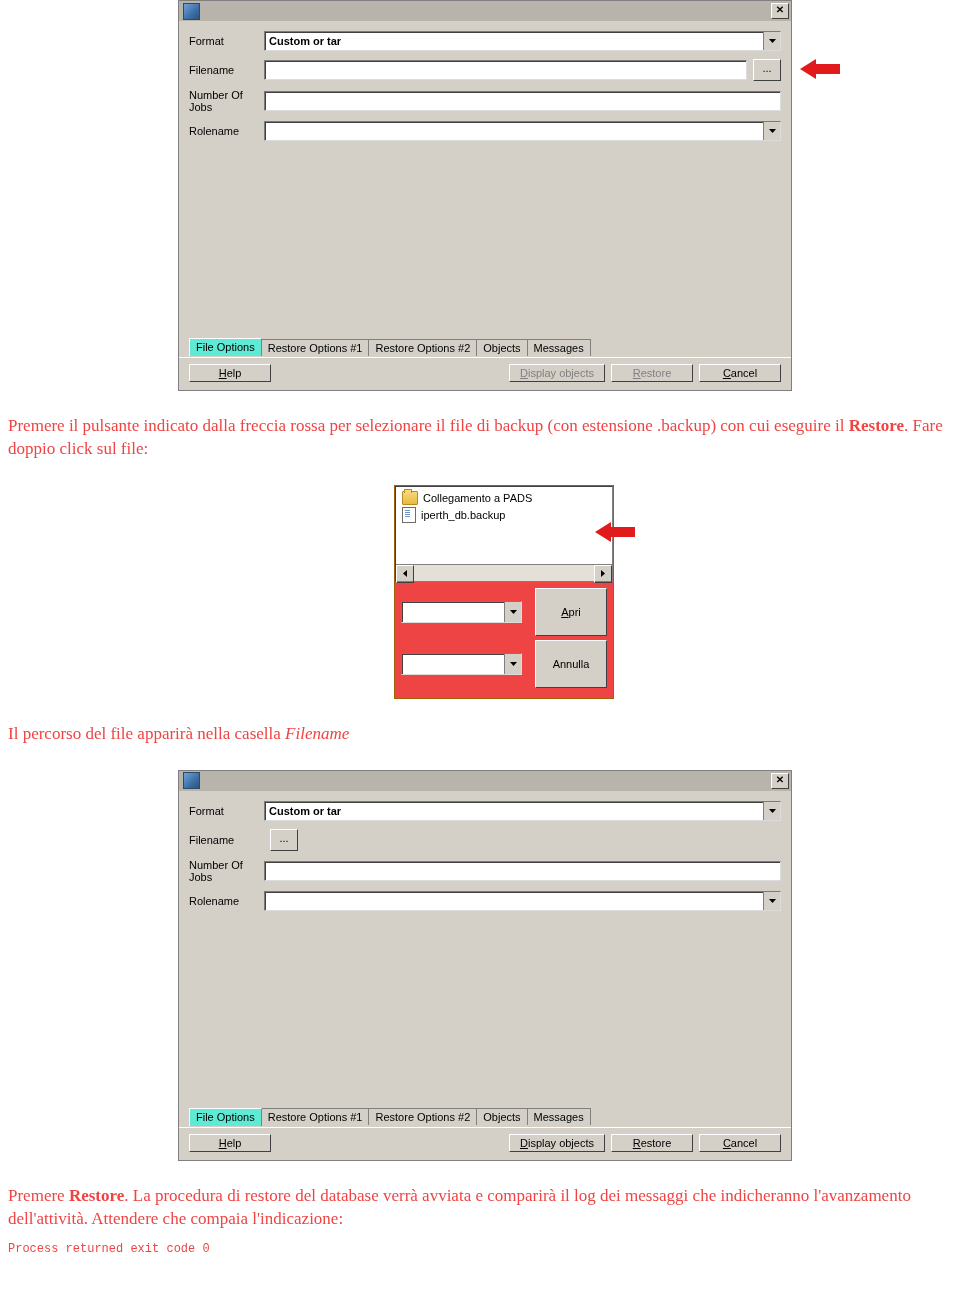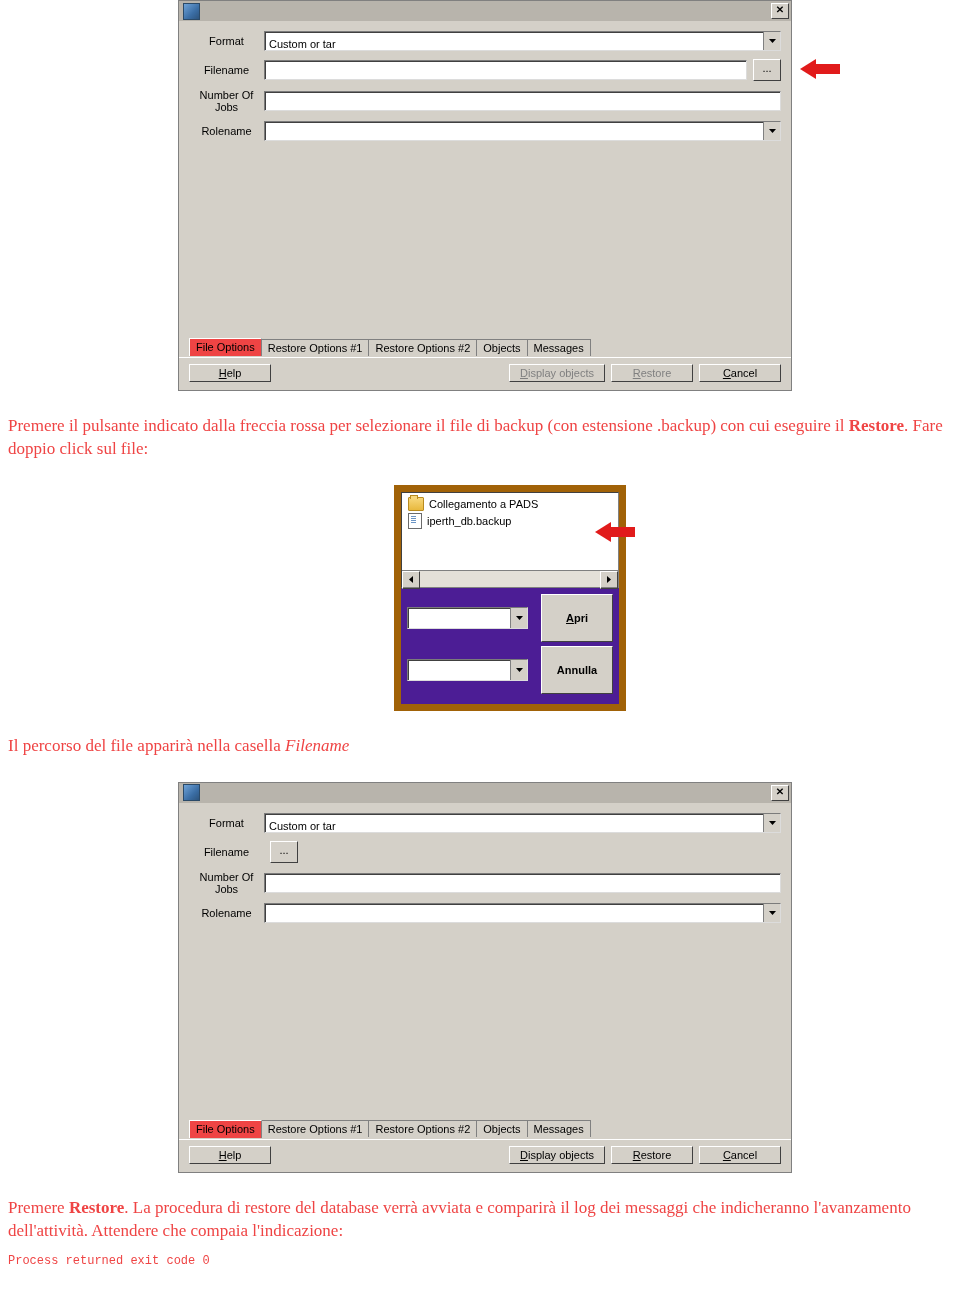--- a/index.html
+++ b/index.html
@@ -51,37 +51,37 @@
   }
   .row {
     display: flex;
     align-items: center;
     margin-bottom: 8px;
   }
   .lbl {
     width: 75px;
     color: #000;
     font-size: 11px;
-    text-align: center;
   }
   .fld, .sel {
     flex: 1;
     height: 18px;
     background: #fff;
     border: 1px solid #404040;
     border-top-color: #7b7b7b;
     border-left-color: #7b7b7b;
     border-right-color: #dcdcdc;
     border-bottom-color: #dcdcdc;
     box-shadow: inset 1px 1px 0 #404040;
     font-size: 11px;
     padding: 0 4px;
     display: flex;
-    align-items: flex-end;
-    position: relative;
+    align-items: center;
+    position: relative;
+    font-weight: bold;
   }
   .sel .dropbtn {
     position: absolute;
     right: 0;
     top: 0;
     width: 16px;
     height: 100%;
     background: #d4d0c8;
     border-left: 1px solid #808080;
     display: flex;
@@ -113,21 +113,21 @@
     border: 1px solid #808080;
     border-bottom: none;
     font-size: 11px;
     padding: 2px 6px;
     margin-right: -1px;
     cursor: pointer;
     position: relative;
     top: 1px;
   }
   .tab.active {
-    background: #ef4444;
+    background: #5eead4;
     border-top-color:#ffffff;
     border-left-color:#ffffff;
     z-index: 2;
     padding-bottom: 3px;
   }
   .footer {
     border-top: 1px solid #ffffff;
     padding: 6px 10px 8px 10px;
     display: flex;
     align-items: flex-end;
@@ -193,22 +193,22 @@
   .doc-text .mono {
     font-family: "Courier New", monospace;
     font-size: 12px;
   }
   .italic { font-style: italic; }
   .bold { font-weight: bold; }
 
   .file-dialog {
     margin-left: 394px;
     width: 218px;
-    background: #4c1d95;
-    border: 7px solid #a16207;
+    background: #ef4444;
+    border: 1px solid #a16207;
   }
   .file-list {
     background: #ffffff;
     border: 1px solid #808080;
     border-top-color:#404040;
     border-left-color:#404040;
     height: 86px;
     padding: 4px 6px;
     position: relative;
   }
@@ -253,21 +253,21 @@
   }
   .scroll-x .track { flex:1; background:#e4e0d8; }
   .file-btns {
     display:flex;
     flex-direction:column;
     gap:4px;
     padding:6px 6px 10px 6px;
   }
   .file-btns .row2 { display:flex; gap:4px; align-items:center; }
   .file-btns .sel { flex:1; height:20px; }
-  .file-btns .btn { min-width:54px; padding:17px 8px; margin-left:9px;font-weight:bold; }
+  .file-btns .btn { min-width:54px; padding:17px 8px; margin-left:9px; }
   .underline-first::first-letter { text-decoration: underline; }
 
   #wrap { position: relative; width: 960px; }
 </style>
 </head>
 <body>
 
 <div id="wrap">
 
   <div class="dialog">

